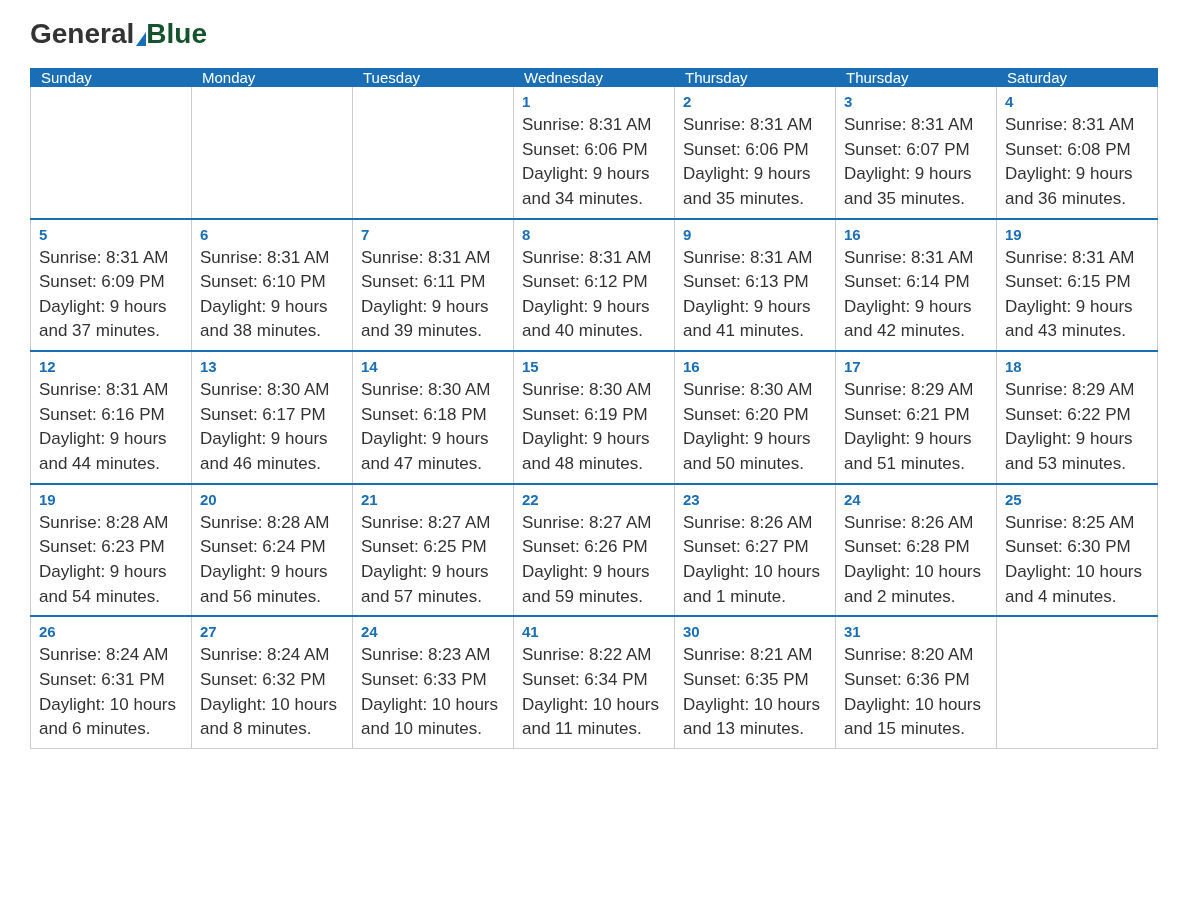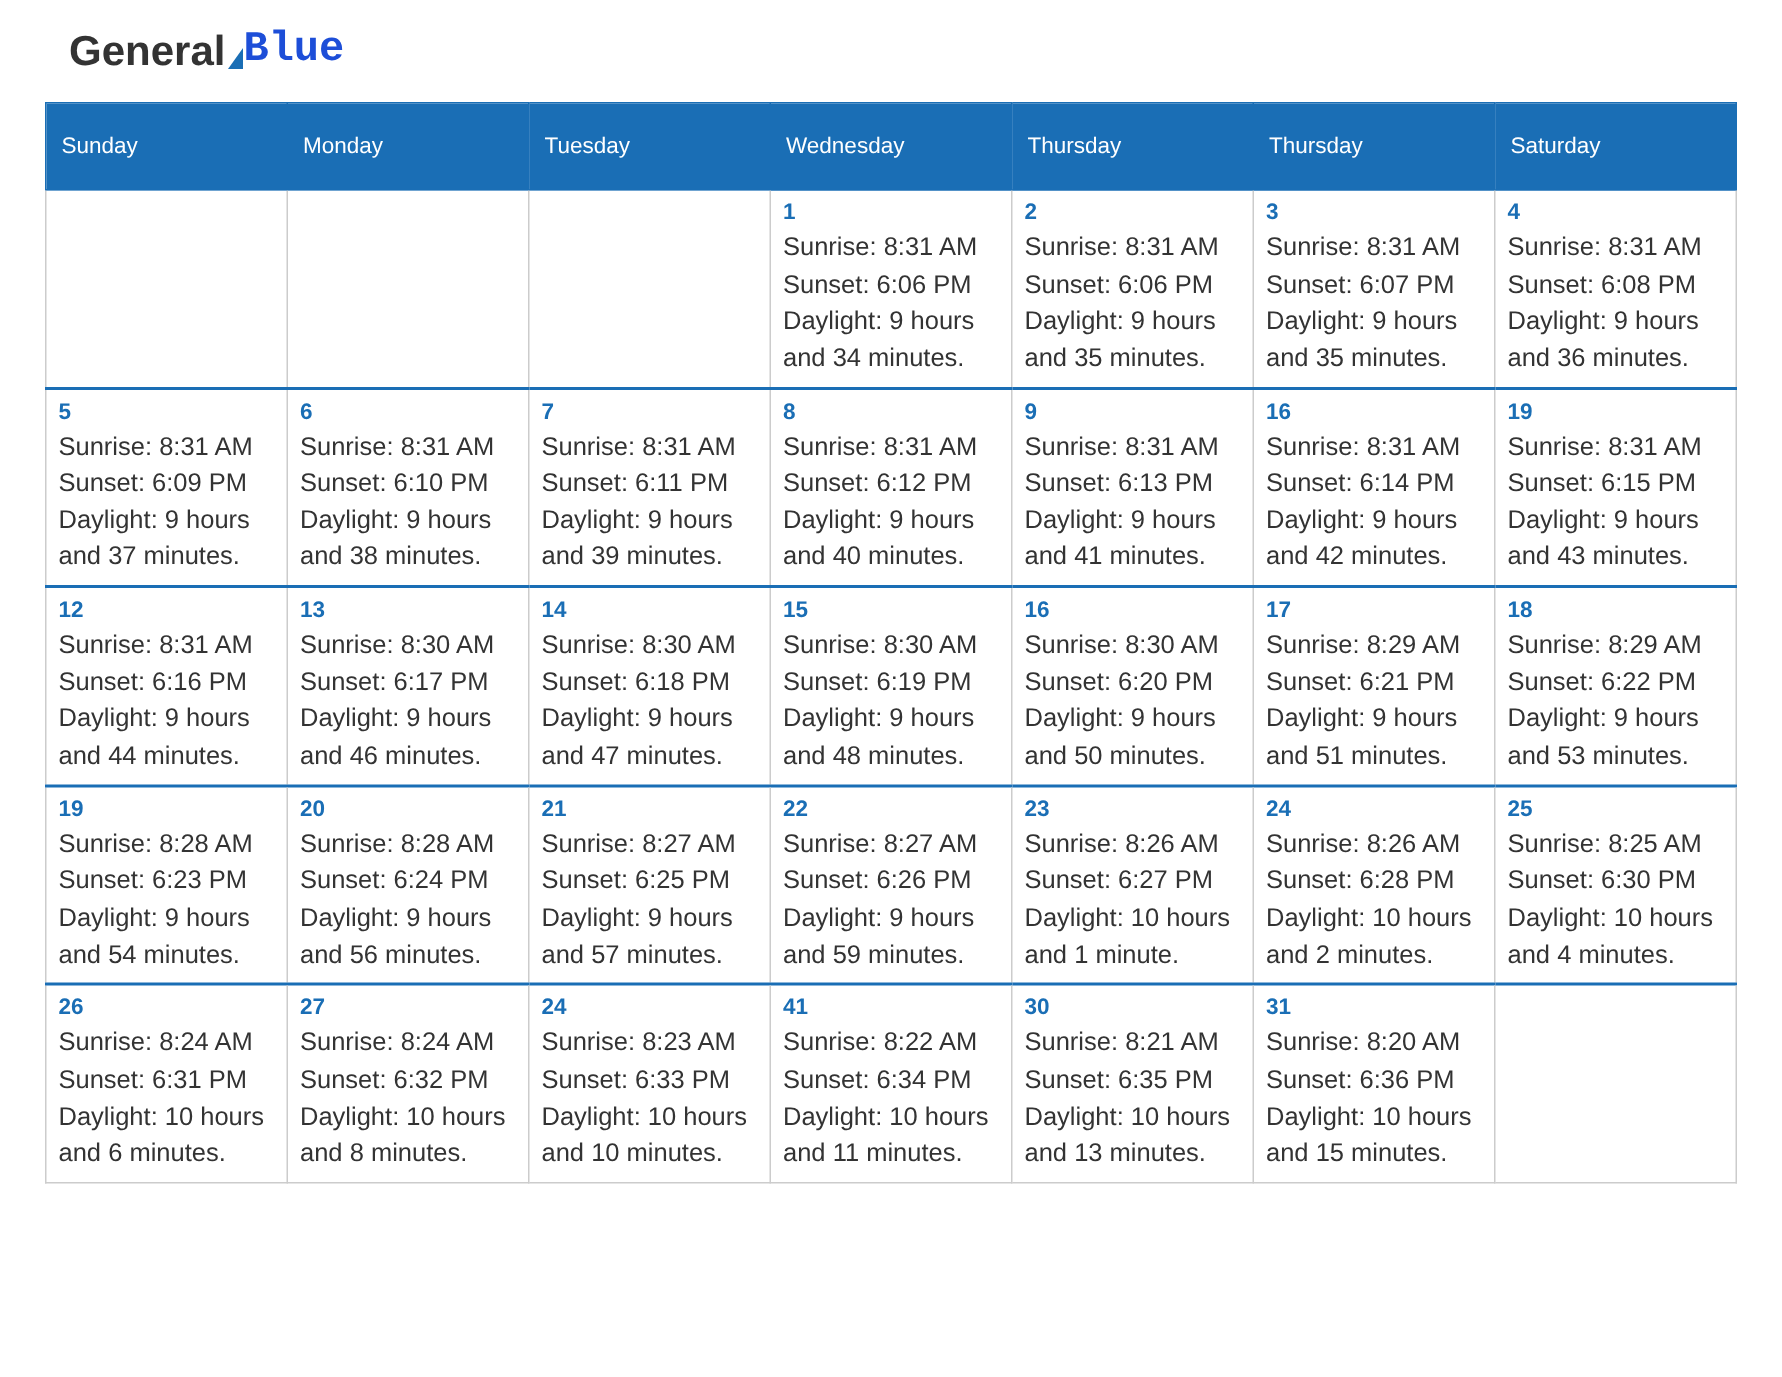--- a/index.html
+++ b/index.html
@@ -16,24 +16,23 @@
       align-items: flex-start;
       margin-bottom: 20px;
     }
     .logo {
       display: flex;
       align-items: flex-end;
       font-size: 28px;
       font-weight: bold;
       color: #333;
       line-height: 1;
-      margin-left: 16px;
     }
     .logo-general { color: #333; }
-    .logo-blue { color: #1d4ed8; font-family: Liberation Mono, monospace; }
+    .logo-blue { color: #14532d; }
     .logo-icon {
       width: 0;
       height: 0;
       border-left: 10px solid transparent;
       border-bottom: 14px solid #1a6eb5;
       display: inline-block;
       margin-left: 2px;
       margin-bottom: 2px;
     }
     .title-section {
@@ -53,21 +52,21 @@
     .calendar {
       width: 100%;
       border-collapse: collapse;
       border: 1px solid #aaa;
     }
     .calendar th {
       background-color: #1a6eb5;
       color: #fff;
       font-size: 15px;
       font-weight: normal;
-      padding: 20px 10px;
+      padding: 0 10px;
       text-align: left;
       border: 1px solid #1a6eb5;
     }
     .calendar td {
       vertical-align: top;
       width: 14.28%;
       padding: 6px 8px;
       border: 1px solid #ccc;
       font-size: 12px;
       color: #333;

